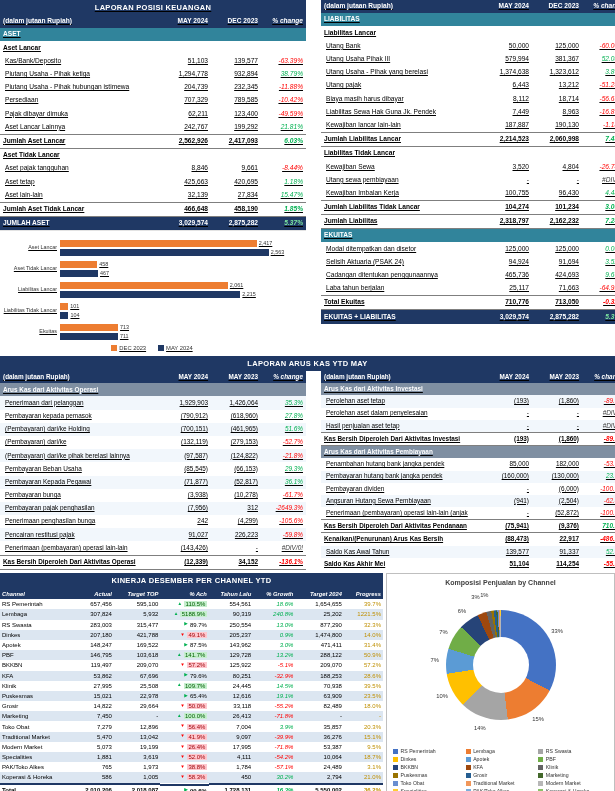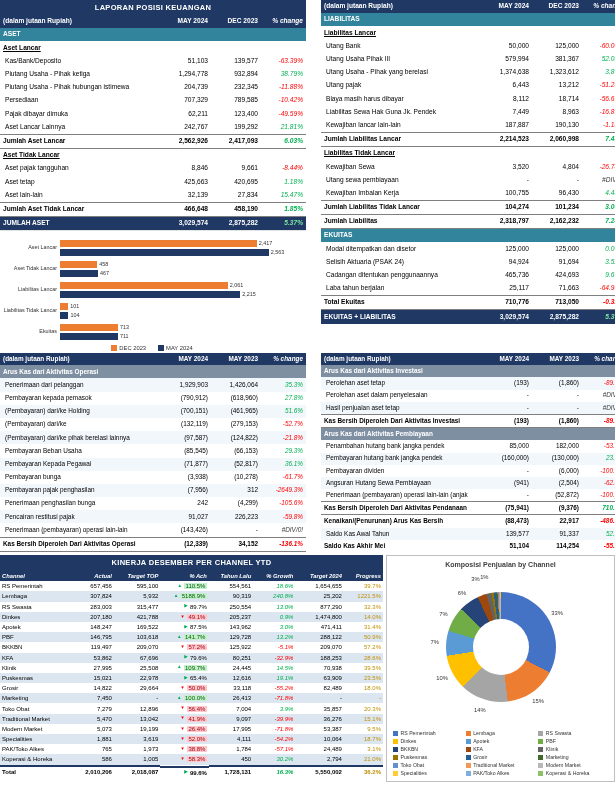--- a/index.html
+++ b/index.html
@@ -1,20 +1,20 @@
 <!DOCTYPE html>
 <html><head>
 <meta charset="utf-8">
 <style>
 *{margin:0;padding:0;box-sizing:border-box;}
 body{font-family:"Liberation Sans",sans-serif;background:#fff;}
 .page{width:615px;height:791px;overflow:hidden;background:#fff;color:#000;}
 .titlebar{background:#1F3864;color:#fff;font-weight:bold;font-size:7.5px;text-align:center;padding:3px 0;letter-spacing:.3px;}
 .mt{margin-top:3px;}
-.top-grid,.cf-grid{display:grid;grid-template-columns:306px 306px;gap:15px;}
+.top-grid,.cf-grid{display:grid;grid-template-columns:306px 306px;gap:15px;text-decoration:underline;}
 .bottom-grid{display:grid;grid-template-columns:383px 229px;gap:3px;margin-top:3px;}
 table.fin{width:100%;border-collapse:collapse;table-layout:fixed;}
 .fin th,.fin td{font-size:6.6px;padding:3.3px 3px;line-height:1;overflow:hidden;white-space:nowrap;}
 .fin thead th{background:#1F3864;color:#fff;text-align:right;font-weight:bold;}
 .fin thead th.lbl{text-align:left;}
 .fin thead th.pct{font-style:italic;}
 .fin td.num,.fin td.pct{text-align:right;}
 .fin td.pct{font-style:italic;}
 .row-section td{background:#31849B;color:#fff;font-weight:bold;}
 .cf .row-section td{background:#7F8FA2;}
@@ -385,20 +385,21 @@
               <td class="lbl">EKUITAS + LIABILITAS</td>
               <td class="num">3,029,574</td>
               <td class="num">2,875,282</td>
               <td class="pct p-pos">5.37%</td>
             </tr>
           </tbody>
       </table>
     </section>
   </div>
 
+  <div class="titlebar mt">LAPORAN ARUS KAS YTD MAY</div>
   <div class="cf-grid">
     <table class="fin cf">
       <colgroup>
           <col style="width:160px">
           <col style="width:51px">
           <col style="width:50px">
           <col style="width:45px">
         </colgroup>
       <thead>
         <tr>

